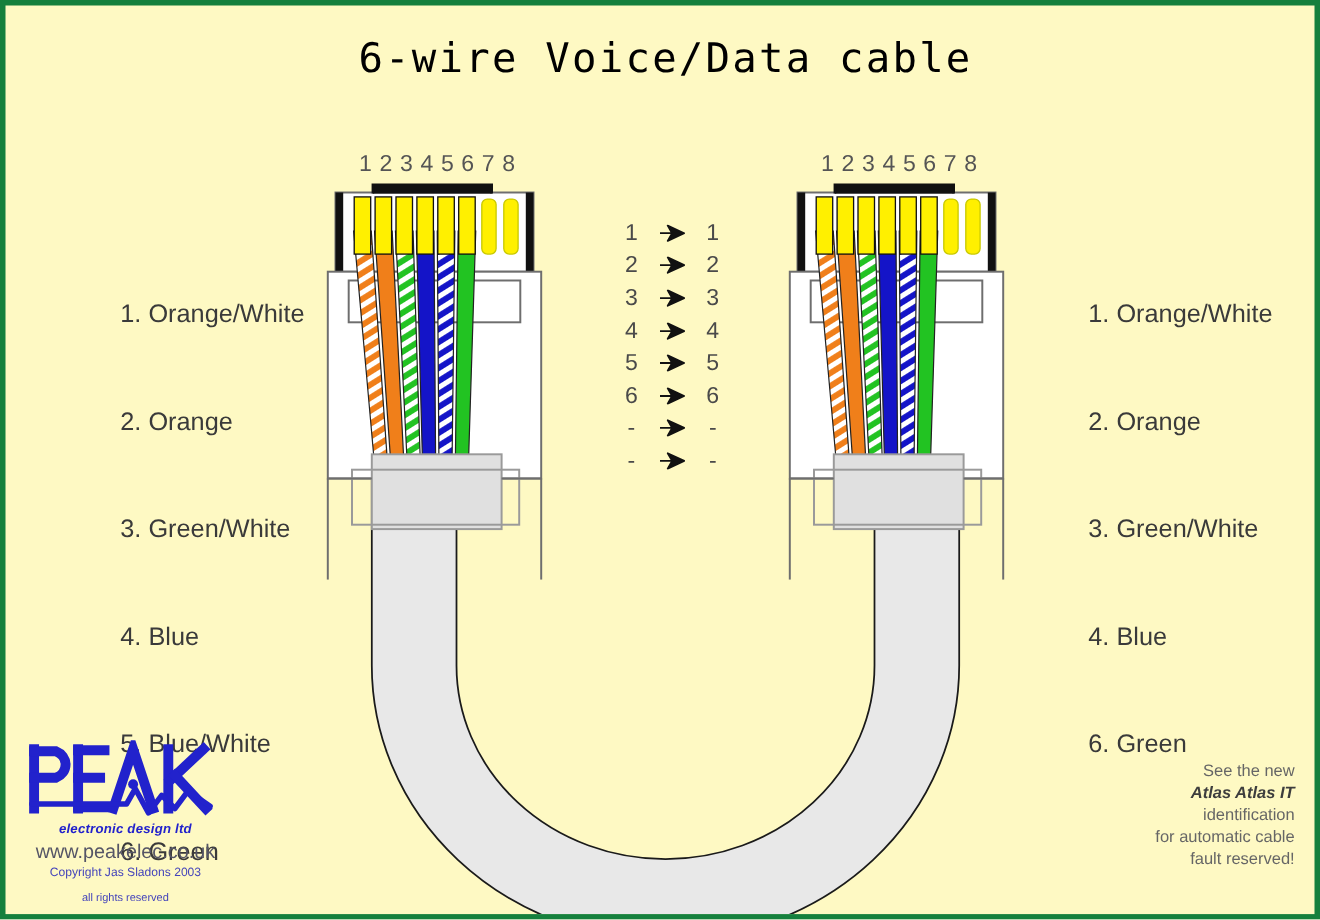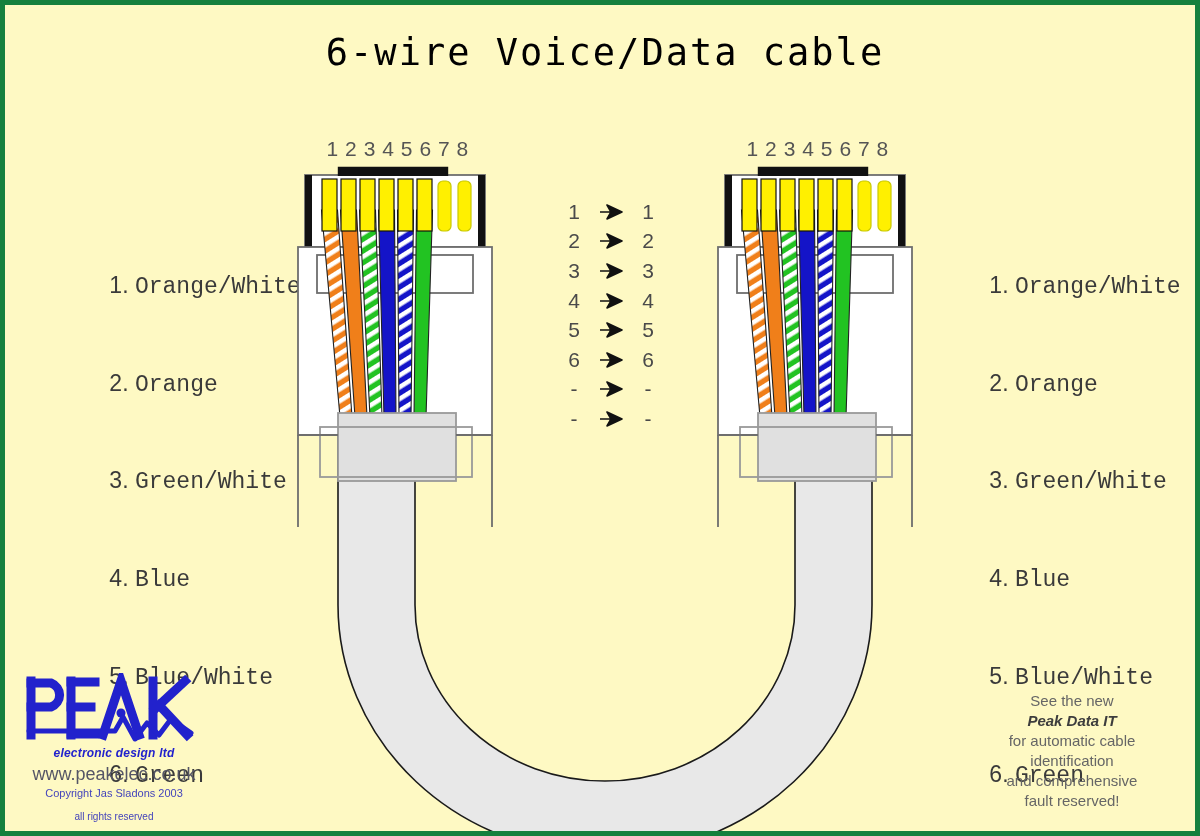--- a/index.html
+++ b/index.html
@@ -38,21 +38,21 @@
     font-family: "Liberation Sans", sans-serif;
     font-size: 23px;
     color: #3a3a3a;
     line-height: 32.6px;
     white-space: pre;
   }
   #pin-list-left  { left: 66px;  top: 166px; }
   #pin-list-right { left: 946px; top: 166px; }
   .pin-row { height: 32.6px; }
   .pin-num { display: inline-block; }
-  .pin-label { display: inline-block; font-family: Liberation Mono, monospace; }
+  .pin-label { display: inline-block; }
 
   
   #mapping {
     position: absolute;
     left: 556px;
     top: 192px;
     width: 100px;
   }
   .map-row {
     display: flex;
@@ -148,21 +148,21 @@
     color: #4444bb;
     margin-top: 12px;
   }
 
   
   #promo {
     position: absolute;
     right: 18px;
     top: 686px;
     width: 210px;
-    text-align: center;
+    text-align: right;
     font-family: "Liberation Sans", sans-serif;
     font-size: 15px;
     color: #666666;
     line-height: 20px;
   }
   #promo .promo-strong {
     font-weight: bold;
     font-style: italic;
     color: #3d3d3d;
   }
@@ -219,23 +219,20 @@
     <div class="pin-row">
       <span class="pin-num">2</span><span>. </span><span class="pin-label">Orange</span>
     </div>
     <div class="pin-row">
       <span class="pin-num">3</span><span>. </span><span class="pin-label">Green/White</span>
     </div>
     <div class="pin-row">
       <span class="pin-num">4</span><span>. </span><span class="pin-label">Blue</span>
     </div>
     <div class="pin-row">
-      <span class="pin-num">5</span><span>. </span><span class="pin-label">Blue/White</span>
-    </div>
-    <div class="pin-row">
       <span class="pin-num">6</span><span>. </span><span class="pin-label">Green</span>
     </div>
     <div class="pin-row">
       <span class="pin-label"></span>
     </div>
     
   </div>
 
   <div id="mapping">
     <div class="map-row">
@@ -484,20 +481,19 @@
       <path d="M10 58 L96 58 L104 44 L116 66 L128 50 L140 62 L152 46 L172 60" fill="none" stroke="#2222CC" stroke-width="5" stroke-linejoin="round" stroke-linecap="round"></path>
     </svg>
     <div id="peak-tagline">electronic design ltd</div>
     <div id="peak-url">www.peakelec.co.uk</div>
     <div id="peak-copyright">Copyright Jas Sladons 2003</div>
     <div id="peak-rights">all rights reserved</div>
   </div>
 
   <div id="promo">
     <div>See the new</div>
-    <div class="promo-strong">Peak Data IT</div>
+    <div class="promo-strong">Atlas Atlas IT</div>
+    <div>identification</div>
     <div>for automatic cable</div>
-    <div>identification</div>
-    <div>and comprehensive</div>
     <div>fault reserved!</div>
   </div>
 
 </div>
 
 </body></html>

